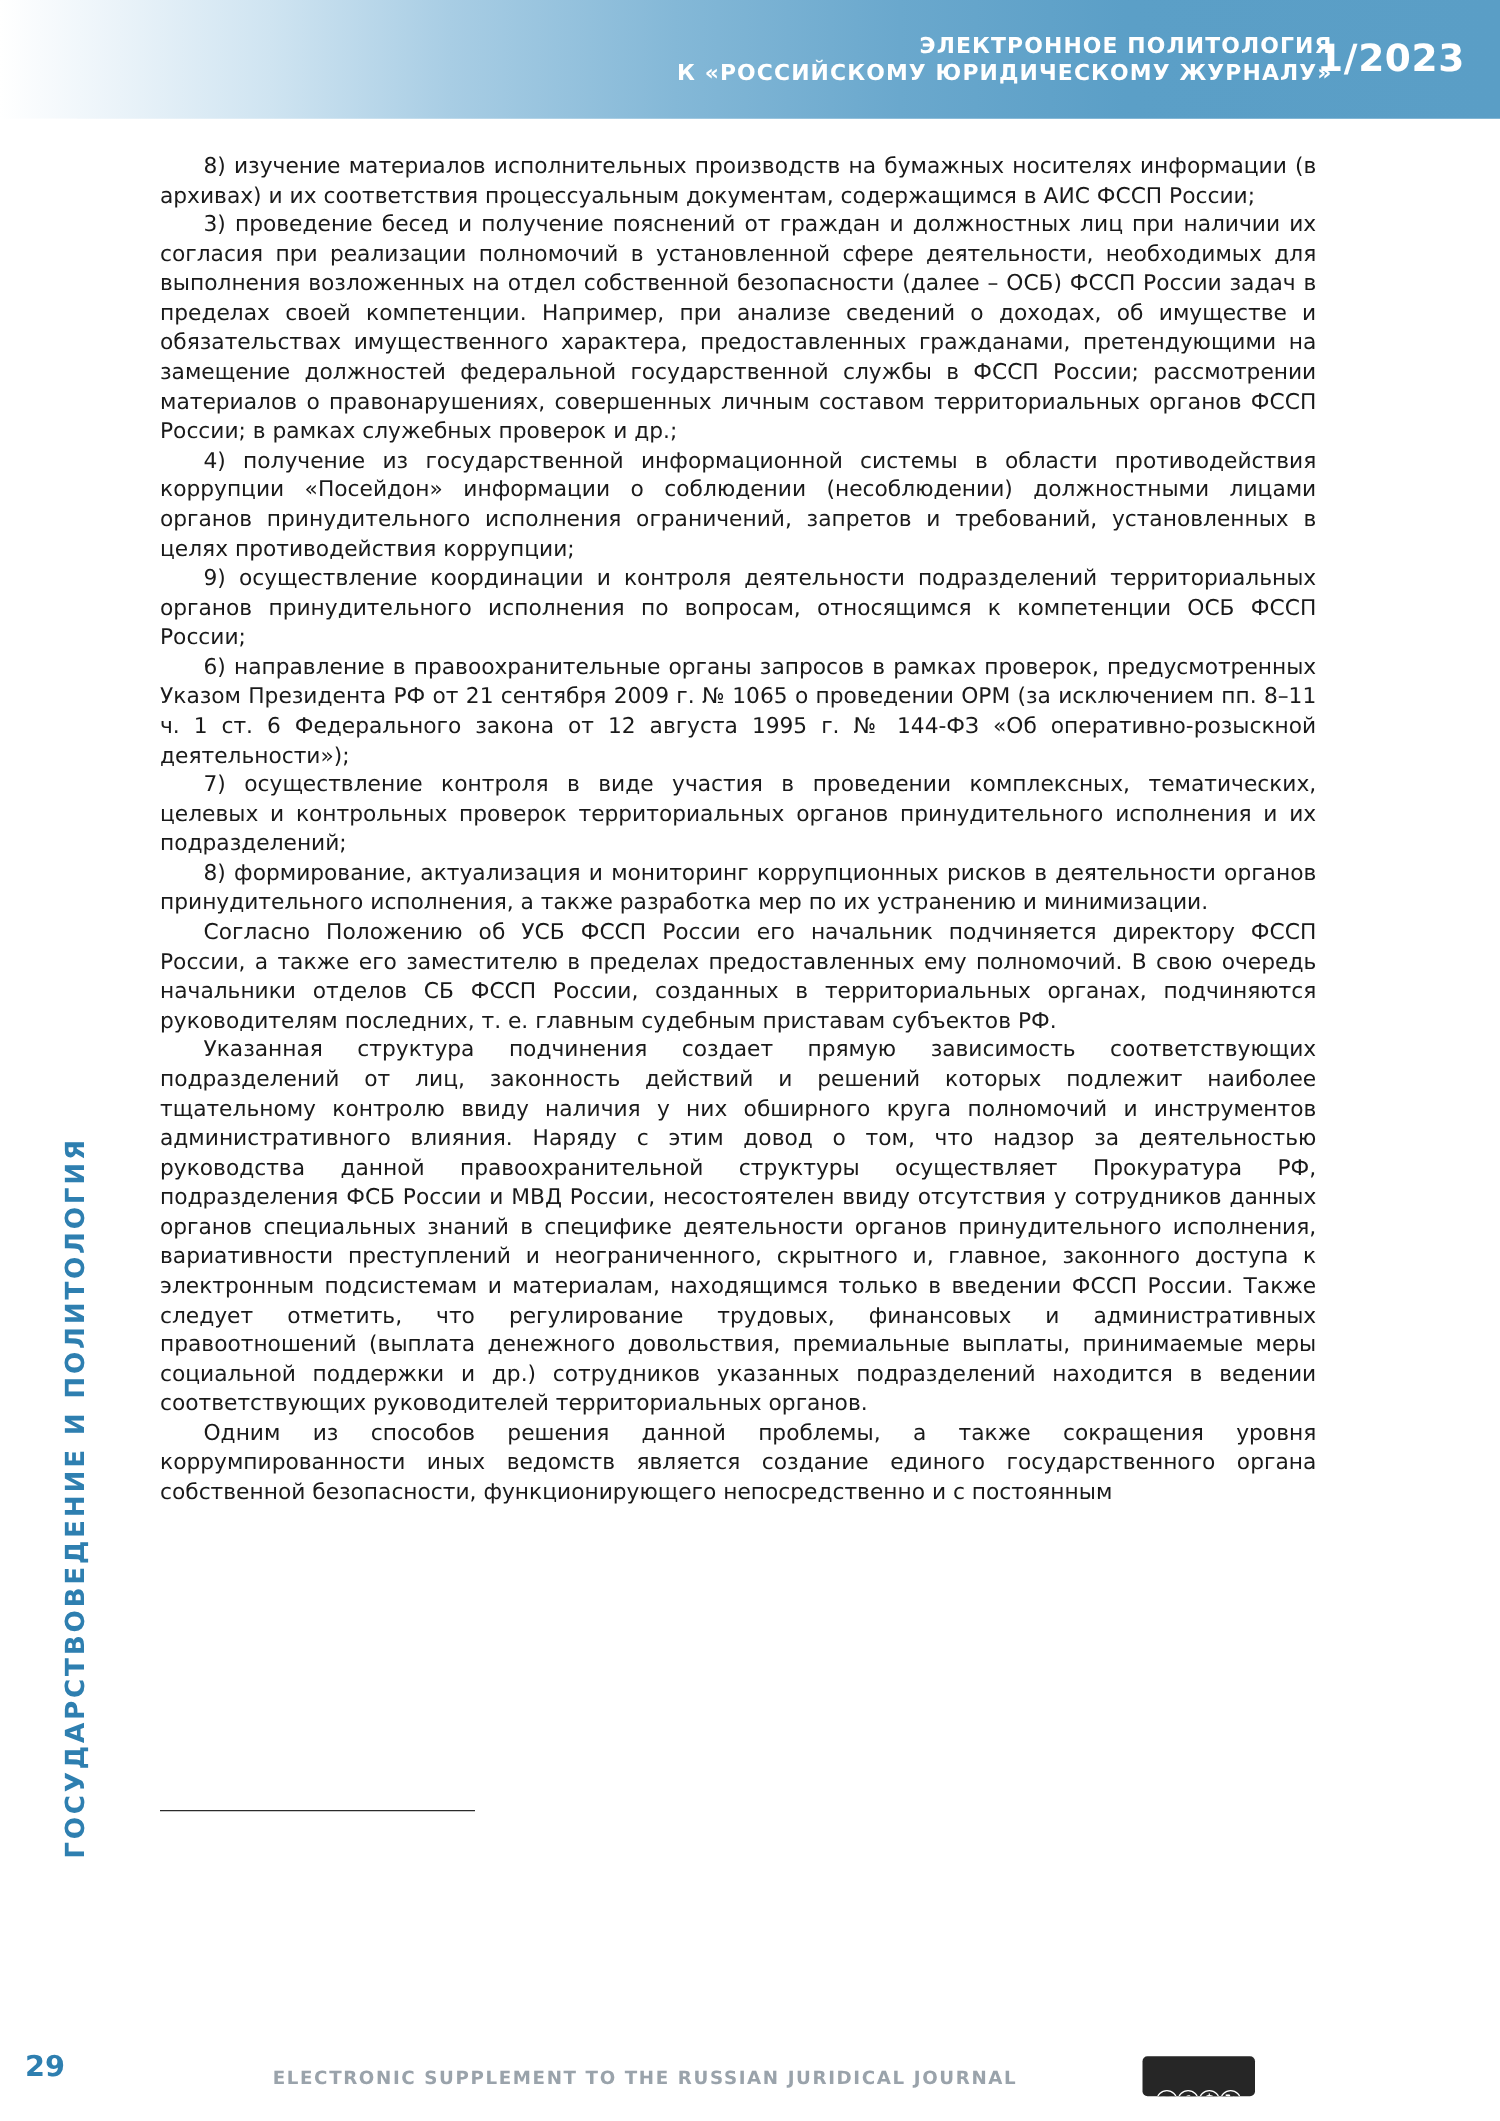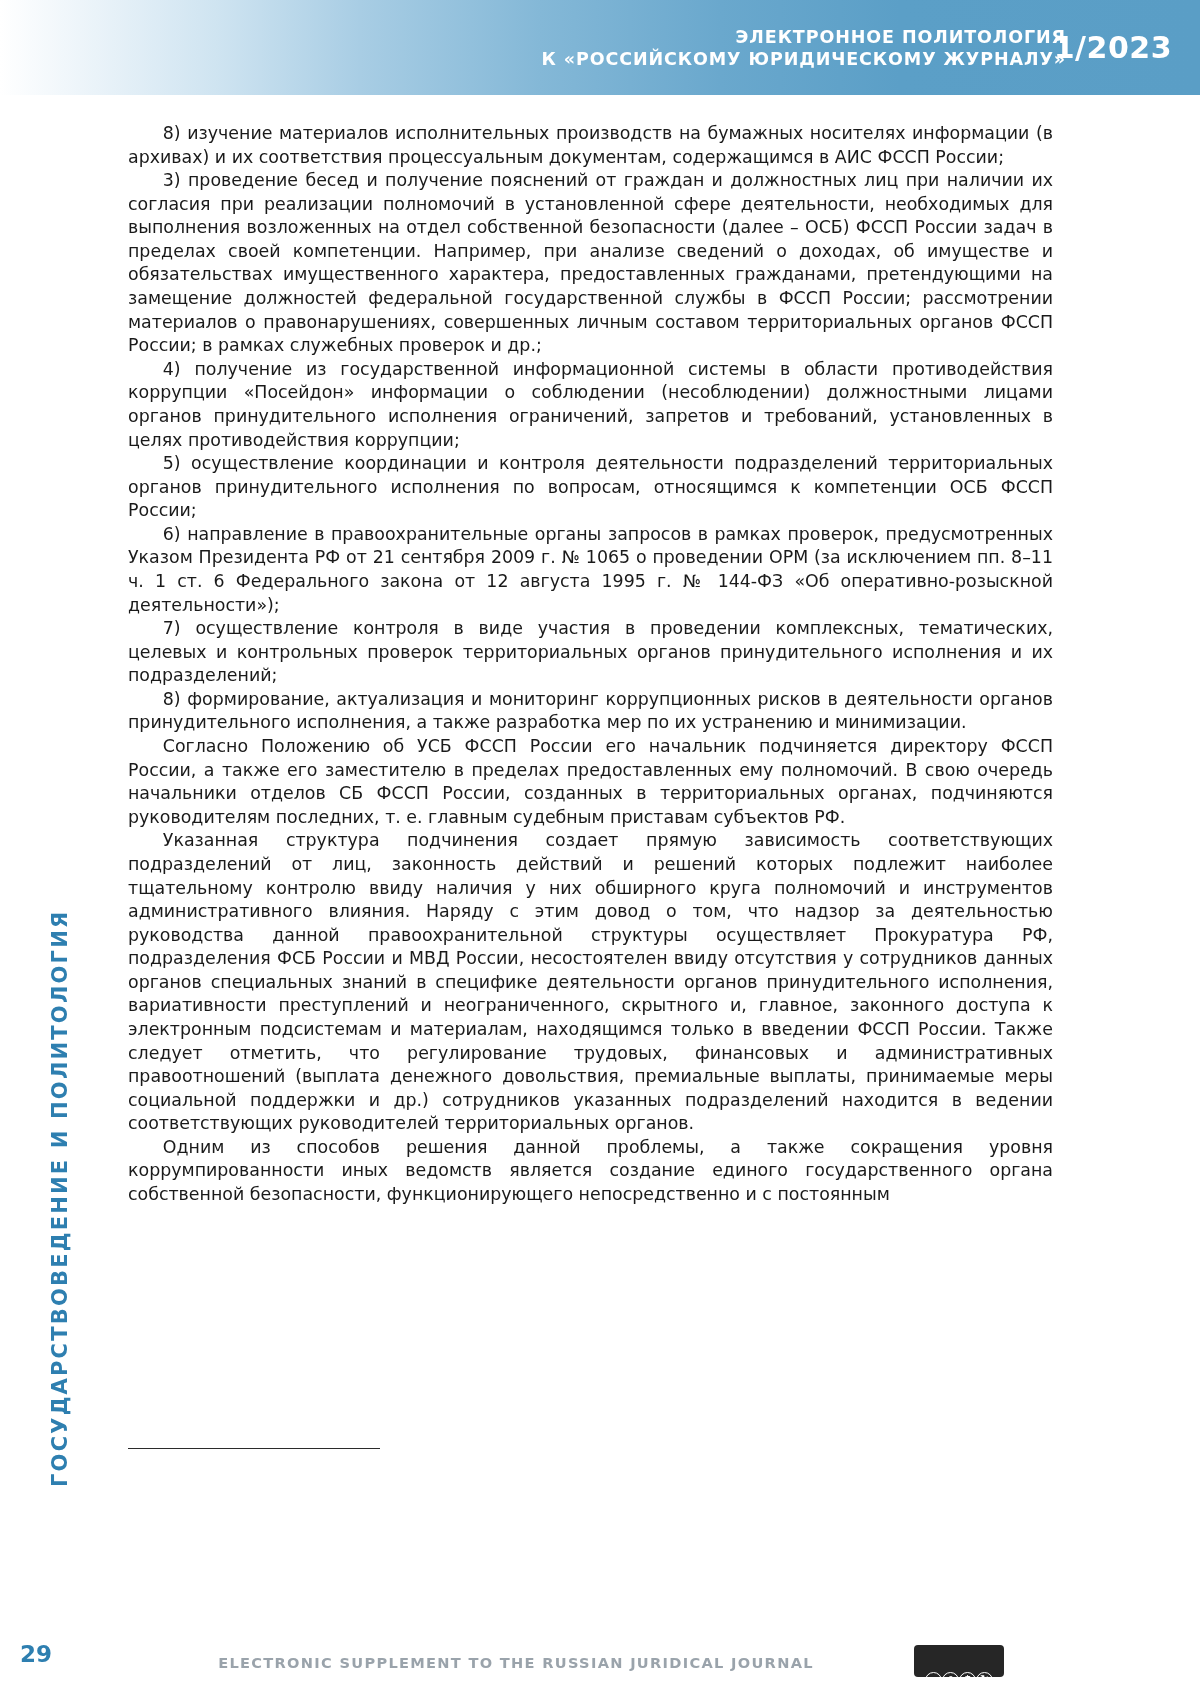--- a/index.html
+++ b/index.html
@@ -214,21 +214,21 @@
 
 <div class="sidebar">
   <div class="vertical-rubric">ГОСУДАРСТВОВЕДЕНИЕ И ПОЛИТОЛОГИЯ</div>
   <div class="page-number">29</div>
 </div>
 
 <div class="content">
   <p>8) изучение материалов исполнительных производств на бумажных носителях информации (в архивах) и их соответствия процессуальным документам, содержащимся в АИС ФССП России;</p>
   <p>3) проведение бесед и получение пояснений от граждан и должностных лиц при наличии их согласия при реализации полномочий в установленной сфере деятельности, необходимых для выполнения возложенных на отдел собственной безопасности (далее – ОСБ) ФССП России задач в пределах своей компетенции. Например, при анализе сведений о доходах, об имуществе и обязательствах имущественного характера, предоставленных гражданами, претендующими на замещение должностей федеральной государственной службы в ФССП России; рассмотрении материалов о правонарушениях, совершенных личным составом территориальных органов ФССП России; в рамках служебных проверок и др.;</p>
   <p>4) получение из государственной информационной системы в области противодействия коррупции «Посейдон» информации о соблюдении (несоблюдении) должностными лицами органов принудительного исполнения ограничений, запретов и требований, установленных в целях противодействия коррупции;</p>
-  <p>5) осуществление координации и контроля деятельности подразделений территориальных органов принудительного исполнения по вопросам, относящимся к компетенции ОСБ ФССП России;</p>
+  <p>9) осуществление координации и контроля деятельности подразделений территориальных органов принудительного исполнения по вопросам, относящимся к компетенции ОСБ ФССП России;</p>
   <p>6) направление в правоохранительные органы запросов в рамках проверок, предусмотренных Указом Президента РФ от 21 сентября 2009 г. № 1065 о проведении ОРМ (за исключением пп. 8–11 ч. 1 ст. 6 Федерального закона от 12 августа 1995 г. № 144-ФЗ «Об оперативно-розыскной деятельности»);</p>
   <p>7) осуществление контроля в виде участия в проведении комплексных, тематических, целевых и контрольных проверок территориальных органов принудительного исполнения и их подразделений;</p>
   <p>8) формирование, актуализация и мониторинг коррупционных рисков в деятельности органов принудительного исполнения, а также разработка мер по их устранению и минимизации.</p>
   <p>Согласно Положению об УСБ ФССП России его начальник подчиняется директору ФССП России, а также его заместителю в пределах предоставленных ему полномочий. В свою очередь начальники отделов СБ ФССП России, созданных в территориальных органах, подчиняются руководителям последних, т. е. главным судебным приставам субъектов РФ.</p>
   <p>Указанная структура подчинения создает прямую зависимость соответствующих подразделений от лиц, законность действий и решений которых подлежит наиболее тщательному контролю ввиду наличия у них обширного круга полномочий и инструментов административного влияния. Наряду с этим довод о том, что надзор за деятельностью руководства данной правоохранительной структуры осуществляет Прокуратура РФ, подразделения ФСБ России и МВД России, несостоятелен ввиду отсутствия у сотрудников данных органов специальных знаний в специфике деятельности органов принудительного исполнения, вариативности преступлений и неограниченного, скрытного и, главное, законного доступа к электронным подсистемам и материалам, находящимся только в введении ФССП России. Также следует отметить, что регулирование трудовых, финансовых и административных правоотношений (выплата денежного довольствия, премиальные выплаты, принимаемые меры социальной поддержки и др.) сотрудников указанных подразделений находится в ведении соответствующих руководителей территориальных органов.</p>
   <p>Одним из способов решения данной проблемы, а также сокращения уровня коррумпированности иных ведомств является создание единого государственного органа собственной безопасности, функционирующего непосредственно и с постоянным</p>
 </div>
 
 <div class="footnote-wrap">
   <div class="footnote-rule"></div>

